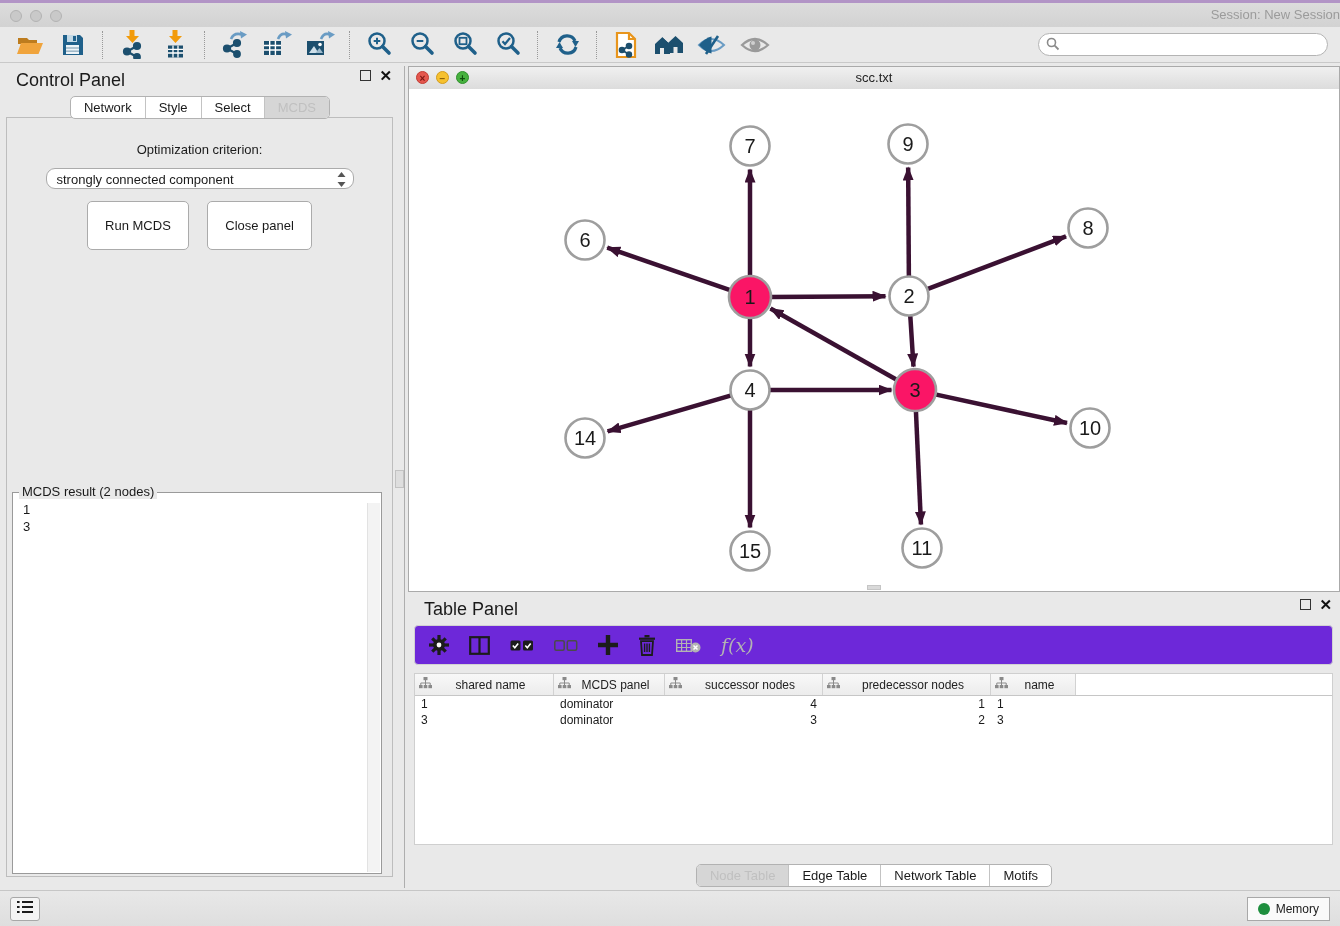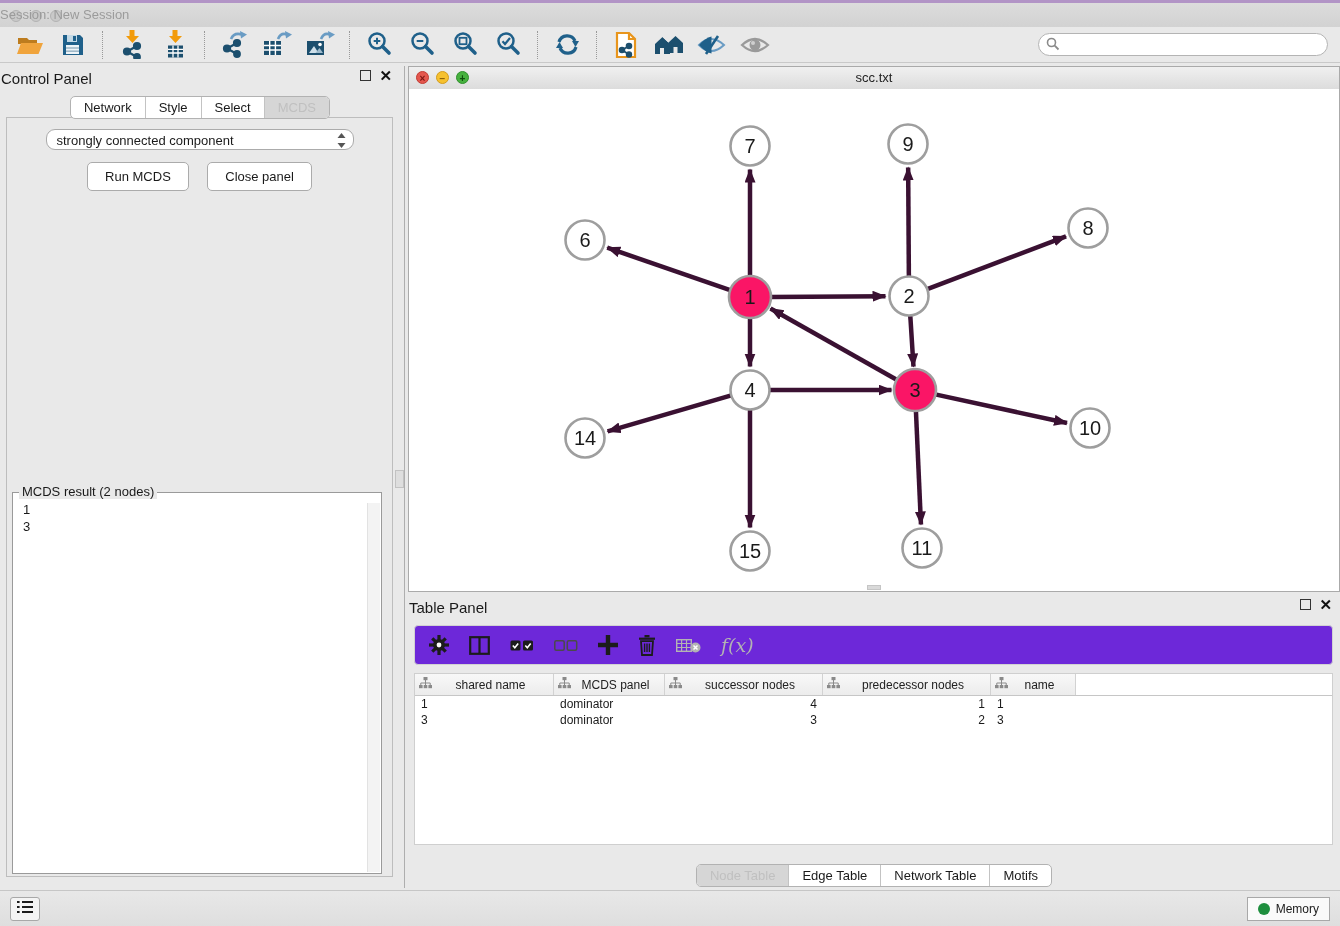--- a/index.html
+++ b/index.html
@@ -3,50 +3,50 @@
 <meta charset="utf-8">
 <style>
   html,body{margin:0;padding:0;background:#555;}
   .window{position:relative;width:1340px;height:926px;background:#e9e9e9;overflow:hidden;
           font-family:"Liberation Sans",sans-serif;color:#1a1a1a;}
   
   .top-strip{position:absolute;top:0;left:0;right:0;height:3px;background:#b294c6;}
   .titlebar{position:absolute;top:3px;left:0;right:0;height:24px;background:linear-gradient(#dcdcdc,#d2d2d2);}
   .traffic{position:absolute;top:7px;left:10px;display:flex;gap:8px;}
   .tl-dot{width:12px;height:12px;border-radius:50%;background:#c9c9c9;border:1px solid #b3b3b3;box-sizing:border-box;}
-  .win-title{position:absolute;top:4px;left:0;right:0;text-align:left;font-size:13px;color:#9b9b9b;}
+  .win-title{position:absolute;top:4px;left:0;right:0;text-align:right;font-size:13px;color:#9b9b9b;}
   
   .toolbar{position:absolute;top:27px;left:0;right:0;height:36px;background:#e9e9e9;
            border-bottom:1px solid #c9c9c9;display:flex;align-items:center;padding:0 12px;box-sizing:border-box;}
   .tb-icon{width:36px;height:30px;display:flex;align-items:center;justify-content:center;flex:0 0 auto;margin-right:7px;}
   .tb-sep{width:1px;height:28px;border-left:1px dotted #999;margin:0 10px 0 4px;flex:0 0 auto;}
   .search-wrap{margin-left:auto;position:relative;width:290px;height:23px;}
   .search-wrap input{width:100%;height:100%;box-sizing:border-box;border:1px solid #b4b4b4;border-radius:12px;
            padding:0 8px 0 26px;font-size:12px;background:#fff;outline:none;}
   .search-glyph{position:absolute;left:8px;top:4px;}
   
   .control-panel{position:absolute;left:0;top:66px;width:400px;height:822px;}
   .panel-header{position:absolute;top:0;left:0;right:0;height:24px;}
-  .panel-title{position:absolute;left:1px;top:4px;font-size:15px;}
+  .panel-title{position:absolute;left:16px;top:4px;font-size:18px;}
   .ph-btns{position:absolute;right:8px;top:4px;display:flex;gap:8px;align-items:center;}
   .float-btn{width:11px;height:11px;border:1.5px solid #333;box-sizing:border-box;background:transparent;}
   .close-btn{font-size:15px;font-weight:bold;line-height:11px;color:#111;}
   .cp-tabs{position:absolute;top:30px;left:0;right:0;text-align:center;z-index:3;}
   .seg-tabs{display:inline-flex;background:#fff;border:1px solid #b2b2b2;border-radius:5px;overflow:hidden;font-size:13px;}
   .seg{padding:3px 13px;border-left:1px solid #c3c3c3;white-space:nowrap;}
   .seg:first-child{border-left:none;}
   .seg.selected{background:#d6d6d6;color:#c0c0c0;}
   .cp-body{position:absolute;left:6px;right:7px;top:51px;bottom:11px;border:1px solid #bdbdbd;background:#e9e9e9;}
   .opt-label{margin-top:24px;text-align:center;font-size:13px;}
   .dropdown{position:relative;margin:11px auto 0;width:308px;height:21px;background:#fff;border:1px solid #ababab;
             border-radius:9px;font-size:13px;line-height:21px;padding-left:10px;box-sizing:border-box;}
   .dd-stepper{position:absolute;right:7px;top:3px;}
   .btn-row{margin-top:12px;text-align:center;}
   .aq-btn{display:inline-block;background:#fff;border:1px solid #ababab;border-radius:5px;font-size:13px;
-          padding:6px 17px;margin:0 7px;}
+          padding:16px 17px;margin:0 7px;}
   .result-box{position:absolute;left:5px;right:10px;top:374px;bottom:2px;border:1px solid #9a9a9a;background:#fff;}
   .result-legend{position:absolute;top:-9px;left:6px;background:#e9e9e9;padding:0 3px;font-size:13px;}
   .result-items{padding:8px 0 0 10px;font-size:13px;line-height:17px;}
   .result-scroll{position:absolute;top:10px;right:1px;bottom:1px;width:12px;background:#f3f3f3;border-left:1px solid #e2e2e2;}
   .splitter-line{position:absolute;left:404px;top:66px;height:822px;width:1px;background:#aeaeae;}
   .splitter-grip{position:absolute;left:395px;top:470px;width:9px;height:18px;background:#dedede;border:1px solid #c2c2c2;box-sizing:border-box;}
   
   .network-frame{position:absolute;left:408px;top:66px;width:932px;height:526px;border:1px solid #aaa;box-sizing:border-box;background:#fff;}
   .nf-titlebar{position:absolute;top:0;left:0;right:0;height:22px;background:linear-gradient(#f0f0f0,#dcdcdc);
                border-bottom:1px solid #bcbcbc;}
@@ -257,20 +257,21 @@
     </div>
     <div class="cp-tabs">
       <span class="seg-tabs" id="cp-tabs">
           <span class="seg">Network</span>
           <span class="seg">Style</span>
           <span class="seg">Select</span>
           <span class="seg selected">MCDS</span>
         </span>
     </div>
     <div class="cp-body">
+      <div class="opt-label">Optimization criterion:</div>
       <div class="dropdown">
         <span>strongly connected component</span>
         <span class="dd-stepper">
           <svg width="9" height="15" viewBox="0 0 9 15">
               <path fill="#555" d="M4.5 0L8.5 5h-8z"></path>
               <path fill="#555" d="M4.5 15L0.5 10h8z"></path>
             </svg>
         </span>
       </div>
       <div class="btn-row">

